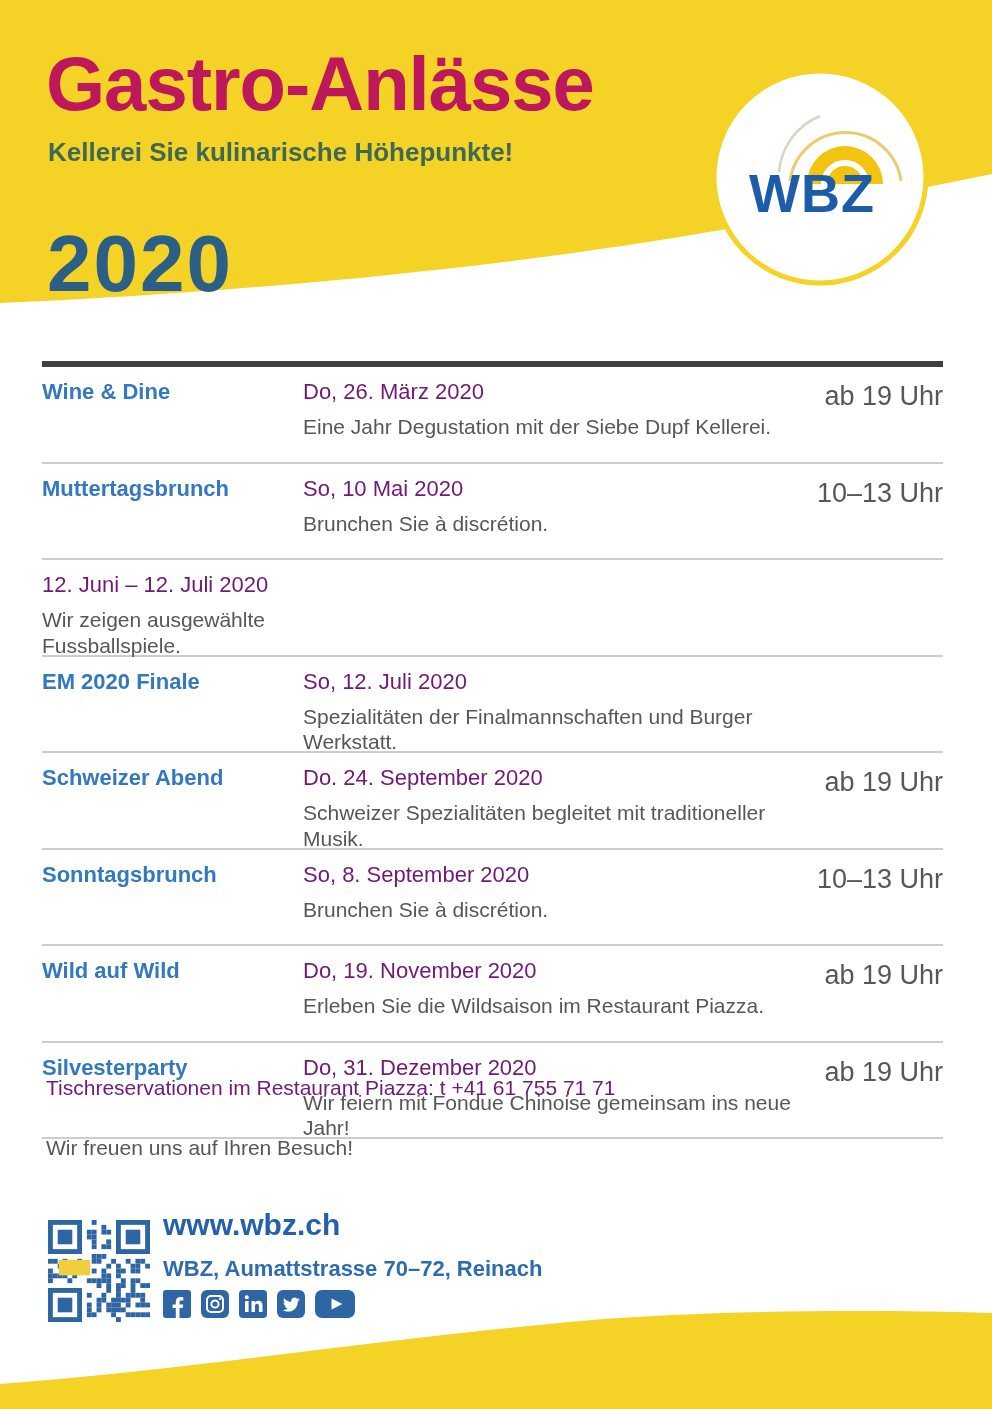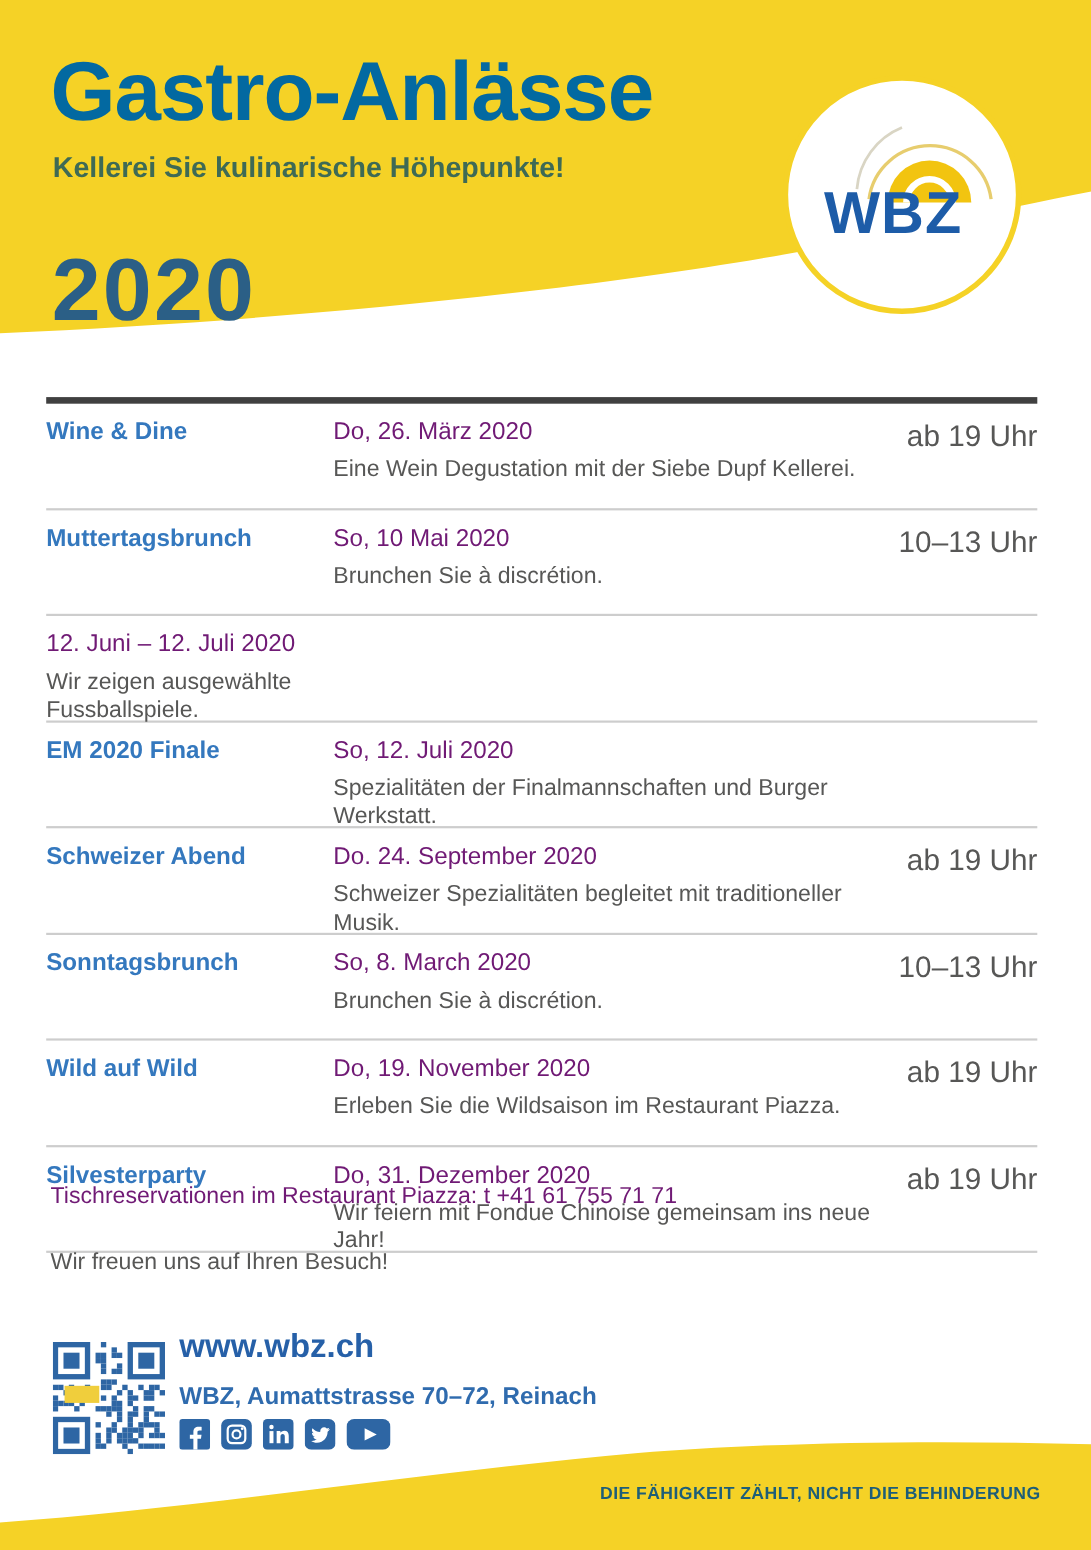--- a/index.html
+++ b/index.html
@@ -2,21 +2,21 @@
 <html><head>
 <meta charset="utf-8">
 <style>
   html,body{margin:0;padding:0;background:#fff;}
   .page{position:relative;width:992px;height:1409px;background:#ffffff;
         font-family:"Liberation Sans",sans-serif;overflow:hidden;}
 
   
   .hdr-svg{position:absolute;left:0;top:0;}
   .hdr-title{position:absolute;left:46px;top:46px;font-size:76px;font-weight:700;
-             letter-spacing:-1px;color:#0369a1;line-height:1;}
+             letter-spacing:-1px;color:#be185d;line-height:1;}
   .hdr-sub{position:absolute;left:48px;top:138px;font-size:26px;font-weight:700;
            color:#3E6A55;line-height:1.1;}
   .hdr-year{position:absolute;left:47px;top:192px;font-size:80px;font-weight:700;
             letter-spacing:2px;color:#2B5F86;line-height:1;margin-top:32px;}
 
   
   .events{position:absolute;left:42px;top:361px;width:901px;border-top:6px solid #404040;}
   .row{display:grid;grid-template-columns:261px 1fr 150px;height:82.5px;
        padding-top:12px;border-bottom:2px solid #cdcdcd;box-sizing:content-box;}
   .ename{font-size:22px;font-weight:700;color:#3478BE;line-height:1.2;}
@@ -60,21 +60,21 @@
   <div class="hdr-title">Gastro-Anlässe</div>
   <div class="hdr-sub">Kellerei Sie kulinarische Höhepunkte!</div>
   <div class="hdr-year">2020</div>
 
   <div class="events">
 
     <div class="row">
       <div class="ename">Wine &amp; Dine</div>
       <div>
         <div class="edate">Do, 26. März 2020</div>
-        <div class="edesc">Eine Wein Degustation mit der Siebe Dupf Kellerei.</div>
+        <div class="edesc">Eine Jahr Degustation mit der Siebe Dupf Kellerei.</div>
       </div>
       <div class="etime">ab 19 Uhr</div>
     </div>
 
     <div class="row">
       <div class="ename">Muttertagsbrunch</div>
       <div>
         <div class="edate">So, 10 Mai 2020</div>
         <div class="edesc">Brunchen Sie à discrétion.</div>
       </div>
@@ -103,21 +103,21 @@
       <div>
         <div class="edate">Do. 24. September 2020</div>
         <div class="edesc">Schweizer Spezialitäten begleitet mit traditioneller Musik.</div>
       </div>
       <div class="etime">ab 19 Uhr</div>
     </div>
 
     <div class="row">
       <div class="ename">Sonntagsbrunch</div>
       <div>
-        <div class="edate">So, 8. March 2020</div>
+        <div class="edate">So, 8. September 2020</div>
         <div class="edesc">Brunchen Sie à discrétion.</div>
       </div>
       <div class="etime">10–13 Uhr</div>
     </div>
 
     <div class="row">
       <div class="ename">Wild auf Wild</div>
       <div>
         <div class="edate">Do, 19. November 2020</div>
         <div class="edesc">Erleben Sie die Wildsaison im Restaurant Piazza.</div>
@@ -290,15 +290,14 @@
     </svg>
     <svg width="40" height="28" viewBox="0 0 40 28">
       <rect x="0" y="0" width="40" height="28" rx="7" fill="#2E66A4"></rect>
       <path d="M16.5 8.5 L27.5 14 L16.5 19.5 Z" fill="#ffffff"></path>
     </svg>
   </div>
 
   <svg class="ftr-svg" width="992" height="100" viewBox="0 0 992 100">
     <path d="M0,75 C180,62 380,30 580,12 C700,2 850,0 992,4 L992,100 H0 Z" fill="#F5D226"></path>
   </svg>
-  <div class="slogan">DIE FÄHIGKEIT ZÄHLT, NICHT DIE BEHINDERUNG</div>
 
 </div>
 
 </body></html>

